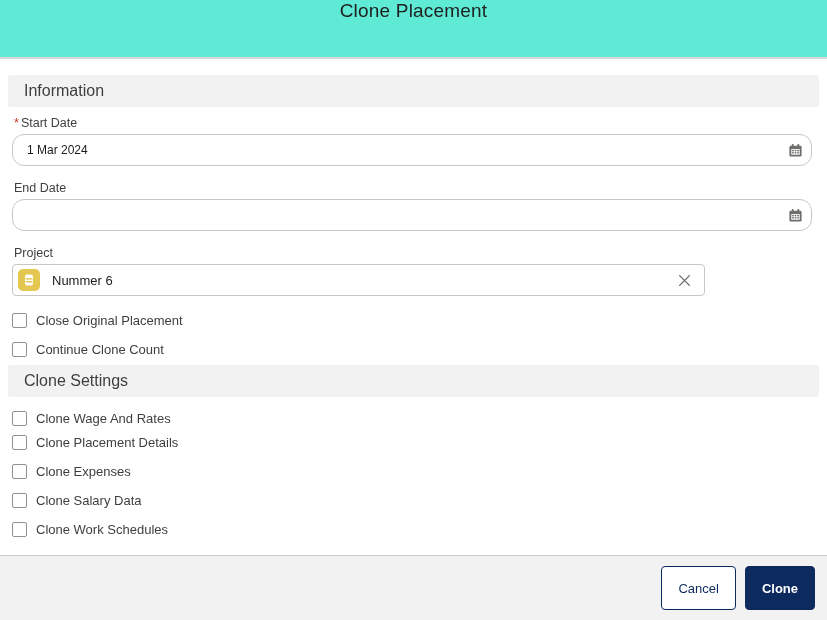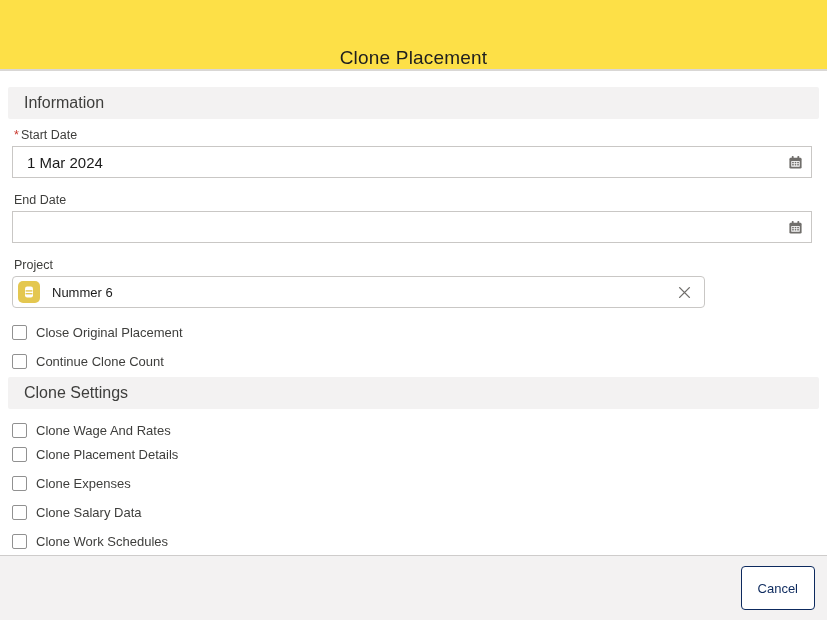--- a/index.html
+++ b/index.html
@@ -8,24 +8,24 @@
     font-family: "Liberation Sans", sans-serif;
     background: #ffffff;
     position: relative;
     overflow: hidden;
     color: #1b1b1b;
   }
   .modal { width: 827px; height: 620px; position: relative; background:#fff; }
 
   
   .modal-header {
-    height: 71px;
-    display: flex; align-items: flex-end; justify-content: center;
+    height: 59px;
+    display: flex; align-items: flex-start; justify-content: center;
     border-bottom: 2px solid #d9d7d5;
-    background: #fde047;
+    background: #5eead4;
   }
   .modal-title { font-size: 19px; font-weight: 400; color: #1f1f1f; letter-spacing: .2px; }
 
   
   .modal-body { padding: 16px 8px 0 8px; }
 
   .section-bar {
     background: #f3f2f2;
     height: 32px;
     display: flex; align-items: center;
@@ -43,23 +43,23 @@
     color: #3e3e3c;
     margin: 9px 0 4px 2px;
   }
   .required-star { color: #c9372c; margin-right: 2px; font-size: 12.5px; }
 
   .input-wrap { position: relative; }
   .text-input {
     width: 800px;
     height: 32px;
     border: 1px solid #c9c7c5;
-    border-radius: 0;
+    border-radius: 12px;
     padding: 0 34px 0 14px;
-    font-size: 15px;
+    font-size: 12px;
     font-family: "Liberation Sans", sans-serif;
     color: #1b1b1b;
     background: #fff;
     outline: none;
   }
   .input-icon-right {
     position: absolute;
     right: 12px; top: 50%;
     transform: translateY(-50%);
     width: 16px; height: 16px;
@@ -256,15 +256,16 @@
     </div>
     <div class="checkbox-row cb-set">
       <input type="checkbox" class="checkbox" style="">
       <span class="checkbox-label">Clone Work Schedules</span>
     </div>
 
   </div>
 
   <div class="modal-footer">
     <button class="btn btn-cancel">Cancel</button>
+    <button class="btn btn-clone">Clone</button>
   </div>
 
 </div>
 
 </body></html>

